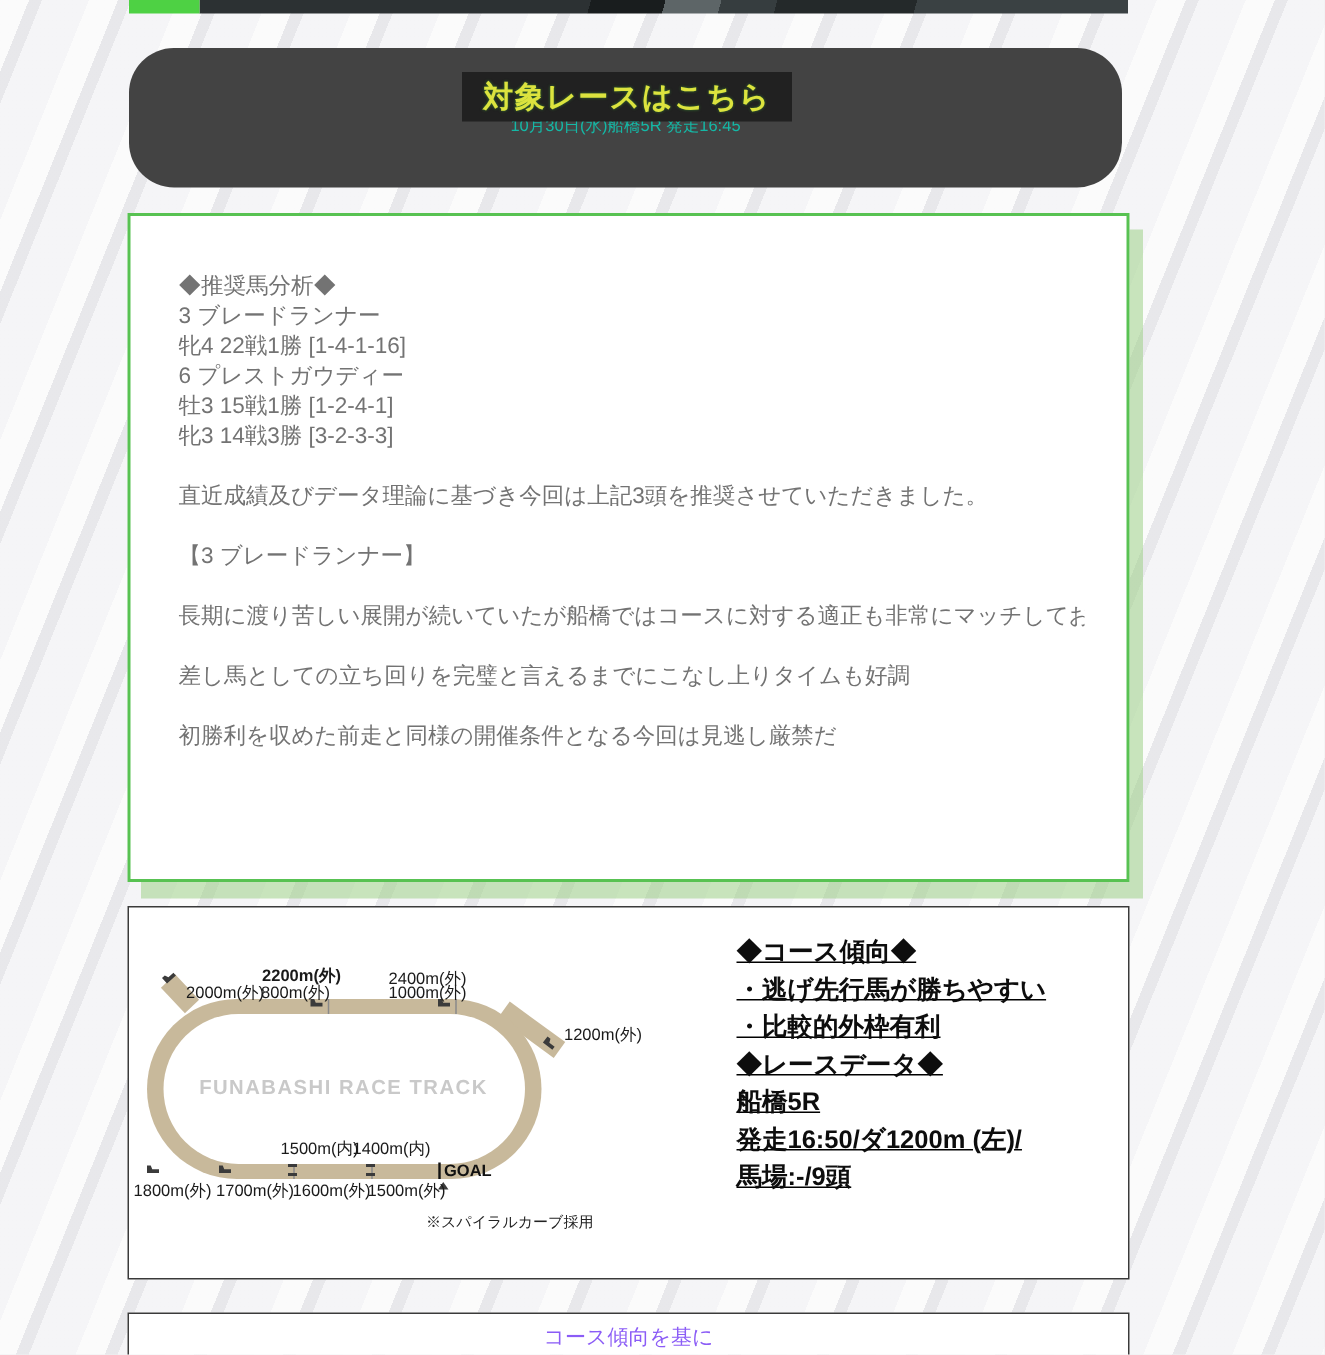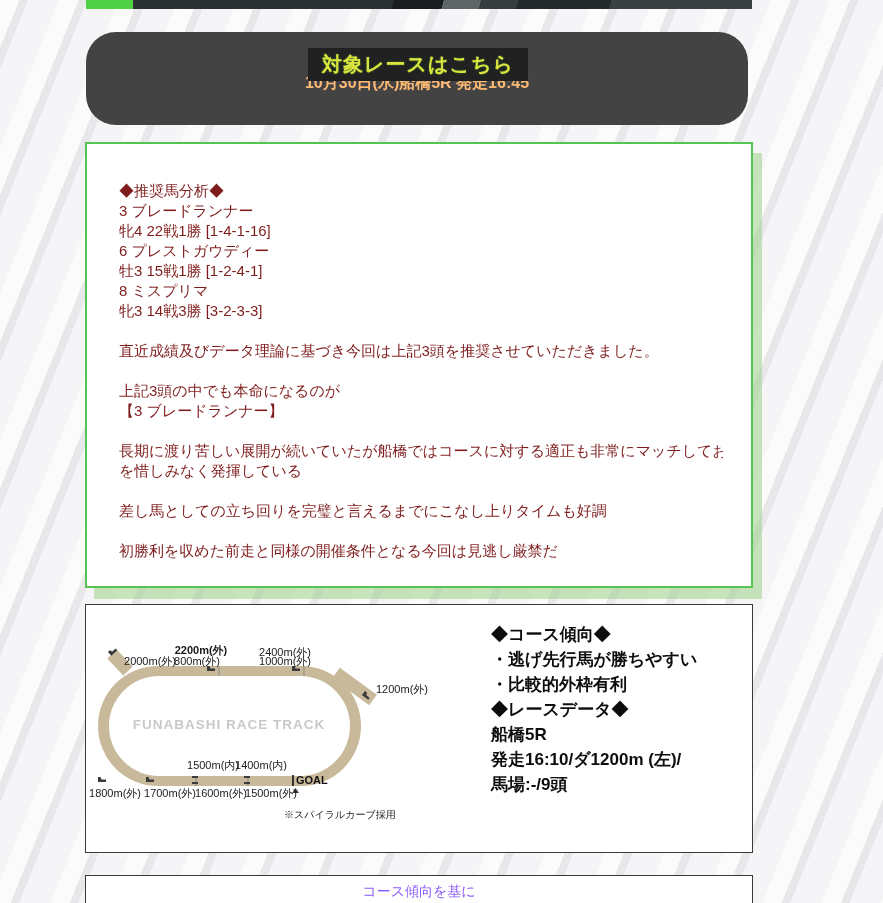--- a/index.html
+++ b/index.html
@@ -23,35 +23,35 @@
   
   .ribbon{position:absolute;top:12px;left:308px;width:220px;height:33px;z-index:3;
     background:#212121;display:flex;align-items:center;justify-content:center;margin-top:36px;}
   .ribbon span{color:#dce33e;font-size:20px;font-weight:bold;letter-spacing:1px;
     text-shadow:0 0 2px rgba(80,200,60,0.55);white-space:nowrap;}
 
   
   .race-box{position:absolute;top:32px;left:86px;width:662px;height:93px;z-index:2;
     background:#434343;border-radius:30px;display:flex;align-items:center;justify-content:center;
     padding-top:10px;box-sizing:border-box;}
-  .race-box span{color:#fdba74;font-size:16px;font-weight:bold;white-space:nowrap;}
+  .race-box span{color:#14b8a6;font-size:11px;font-weight:normal;white-space:nowrap;}
 
   
   .analysis-box{position:absolute;top:142px;left:85px;width:668px;height:446px;
     box-sizing:border-box;background:#ffffff;border:2px solid #58c252;
     box-shadow:9px 11px 0 0 rgba(150,205,125,0.5);
     padding:37px 28px 0 32px;z-index:1;}
-  .analysis-box p{margin:0;font-size:15px;line-height:20px;min-height:20px;color:#7f1d1d;
+  .analysis-box p{margin:0;font-size:15px;line-height:20px;min-height:20px;color:#737373;
     white-space:nowrap;overflow:hidden;}
 
   
   .track-box{position:absolute;top:604px;left:85px;width:668px;height:249px;
     box-sizing:border-box;background:#ffffff;border:1px solid #3a3a3a;}
   .track-box svg{position:absolute;top:0;left:0;}
-  .course-panel{position:absolute;top:17px;left:405px;width:260px;}
+  .course-panel{position:absolute;top:17px;left:405px;width:260px;text-decoration:underline;}
   .course-panel p{margin:0;font-size:17px;line-height:25px;font-weight:bold;color:#0d0d0d;
     white-space:nowrap;}
 
   
   .bottom-box{position:absolute;top:875px;left:85px;width:668px;height:60px;
     box-sizing:border-box;background:#ffffff;border:1px solid #3a3a3a;
     text-align:center;padding-top:7px;}
   .bottom-box p{margin:0;font-size:14px;color:#8b5cf6;}
 
   .svgtxt{font-family:"Liberation Sans", sans-serif;font-size:11px;fill:#1a1a1a;}
@@ -73,30 +73,27 @@
 <div class="race-box">
   <span>10月30日(水)船橋5R 発走16:45</span>
 </div>
 
 <div class="analysis-box">
   <p>◆推奨馬分析◆</p>
   <p>3 ブレードランナー</p>
   <p>牝4 22戦1勝 [1-4-1-16]</p>
   <p>6 プレストガウディー</p>
   <p>牡3 15戦1勝 [1-2-4-1]</p>
-  <p>8 ミスプリマ</p>
   <p>牝3 14戦3勝 [3-2-3-3]</p>
   <p></p>
   <p>直近成績及びデータ理論に基づき今回は上記3頭を推奨させていただきました。</p>
   <p></p>
-  <p>上記3頭の中でも本命になるのが</p>
   <p>【3 ブレードランナー】</p>
   <p></p>
   <p>長期に渡り苦しい展開が続いていたが船橋ではコースに対する適正も非常にマッチしておりその実力</p>
-  <p>を惜しみなく発揮している</p>
   <p></p>
   <p>差し馬としての立ち回りを完璧と言えるまでにこなし上りタイムも好調</p>
   <p></p>
   <p>初勝利を収めた前走と同様の開催条件となる今回は見逃し厳禁だ</p>
 </div>
 
 <div class="track-box">
   <svg width="500" height="247" viewBox="0 0 500 247">
 
     <line x1="42" y1="66" x2="26" y2="49" stroke="#c8b99b" stroke-width="13"></line>
@@ -142,20 +139,20 @@
     <text x="135" y="192" text-anchor="middle" class="svgtxt">1600m(外)</text>
     <text x="185" y="192" text-anchor="middle" class="svgtxt">1500m(外)</text>
     <text x="198" y="213" class="note-txt">※スパイラルカーブ採用</text>
   </svg>
   <div class="course-panel">
     <p>◆コース傾向◆</p>
     <p>・逃げ先行馬が勝ちやすい</p>
     <p>・比較的外枠有利</p>
     <p>◆レースデータ◆</p>
     <p>船橋5R</p>
-    <p>発走16:10/ダ1200m (左)/</p>
+    <p>発走16:50/ダ1200m (左)/</p>
     <p>馬場:-/9頭</p>
   </div>
 </div>
 
 <div class="bottom-box">
   <p>コース傾向を基に</p>
 </div>
 
 </body></html>

